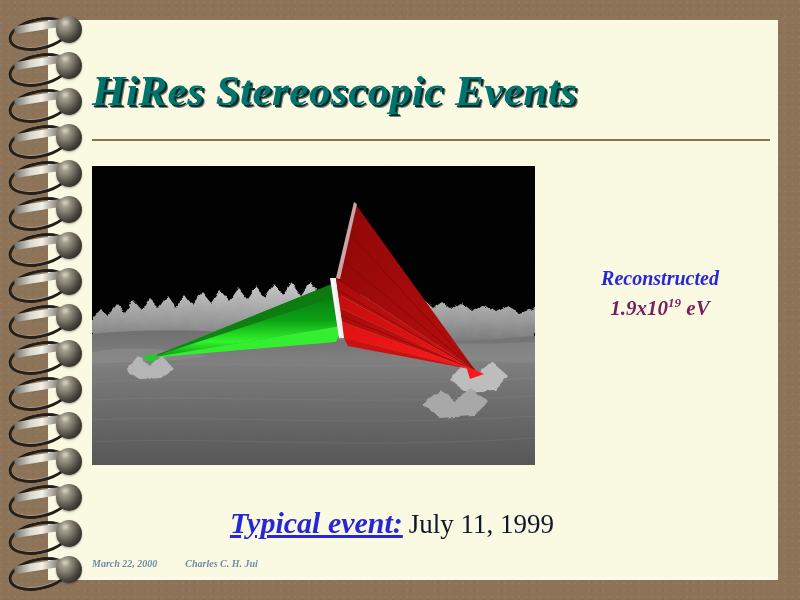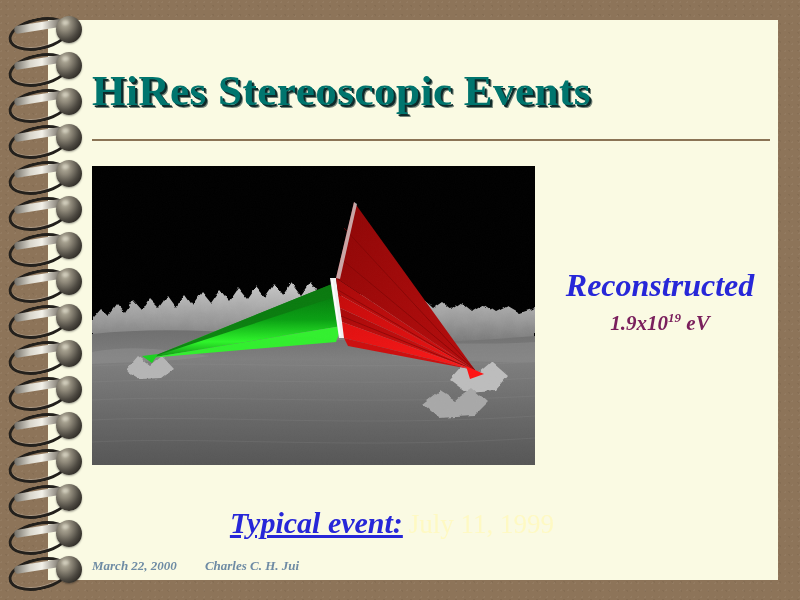--- a/index.html
+++ b/index.html
@@ -105,20 +105,21 @@
   }
 
   
   #title {
     position: absolute;
     left: 92px;
     top: 66px;
     width: 680px;
     font-size: 43px;
     font-weight: bold;
+    font-style: italic;
     color: #00756e;
     letter-spacing: .5px;
     text-shadow:
       2px 2px 0 #0d2a2a,
       3px 3px 0 rgba(10,35,35,.55);
     white-space: nowrap;
   }
   #title-rule {
     position: absolute;
     left: 92px;
@@ -148,21 +149,21 @@
   #energy-block {
     position: absolute;
     left: 545px;
     top: 266px;
     width: 230px;
     text-align: center;
     line-height: 1.22;
   }
   .energy-label {
     display: block;
-    font-size: 32px;
+    font-size: 20px;
     font-style: italic;
     font-weight: bold;
     color: #2727d8;
     white-space: nowrap;
   }
   .energy-value {
     display: block;
     margin-top: 5px;
     font-size: 21px;
     font-style: italic;
@@ -186,30 +187,30 @@
   }
   #caption .cap-strong {
     font-size: 30px;
     font-weight: bold;
     font-style: italic;
     color: #2727d8;
     text-decoration: underline;
   }
   #caption .cap-date {
     font-size: 27px;
-    color: #fef9c3;
+    color: #0f172a;
     margin-left: 6px;
   }
 
   
   #footer {
     position: absolute;
     left: 92px;
     top: 558px;
-    font-size: 13px;
+    font-size: 10px;
     font-weight: bold;
     font-style: italic;
     color: #6e8ba4;
     white-space: nowrap;
   }
   #footer .foot-author {
     margin-left: 28px;
   }
 </style>
 </head>

